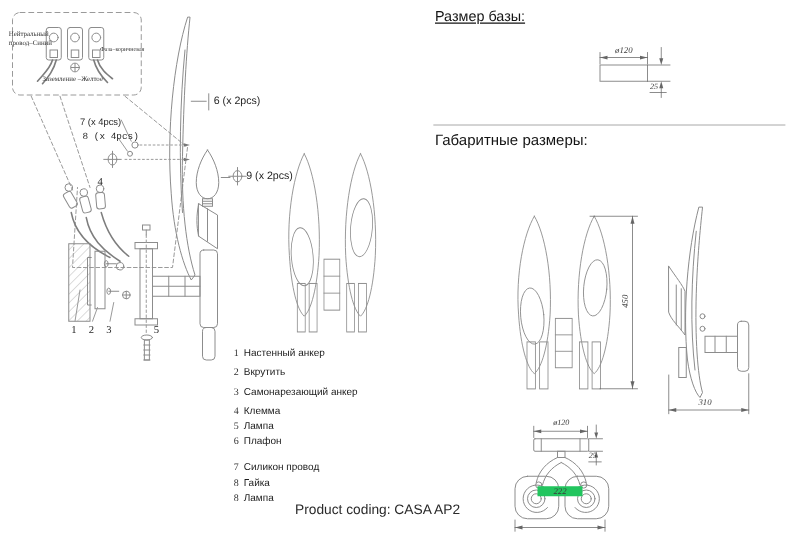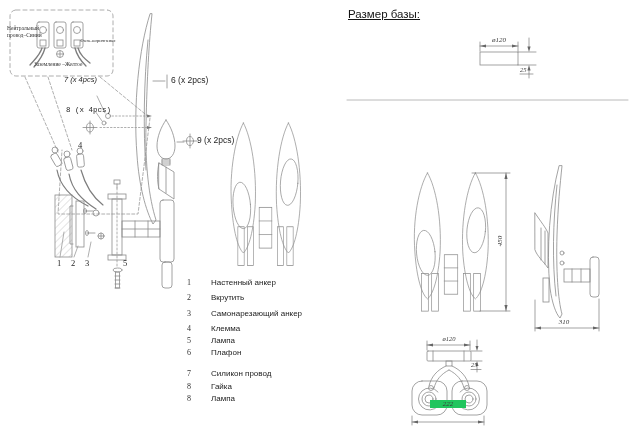--- a/index.html
+++ b/index.html
@@ -6,21 +6,21 @@
   .page{position:relative;width:630px;height:435px;background:#ffffff;overflow:hidden;
         font-family:"Liberation Sans",sans-serif;color:#1f1f1f;}
   svg.art{position:absolute;left:0;top:0;z-index:0;}
   .t{position:absolute;z-index:2;white-space:nowrap;}
   .ser{font-family:"Liberation Serif",serif;}
   .dim{font-family:"Liberation Serif",serif;font-style:italic;color:#3a3a3a;}
   .wrap{white-space:normal;}
   .heading{font-size:12px;color:#141414;}
   .plist-row{position:absolute;left:182px;z-index:2;display:flex;align-items:baseline;}
   .pnum{font-family:"Liberation Serif",serif;font-size:8px;width:9px;text-align:right;color:#333;}
-  .plabel{font-size:8px;margin-left:20px;color:#1b1b1b;}
+  .plabel{font-size:8px;margin-left:4px;color:#1b1b1b;}
   .rot90{transform:rotate(-90deg);transform-origin:center center;}
   .ctr{text-align:center;}
 </style>
 </head>
 <body>
 
 <div class="page">
 
   <svg class="art" width="630" height="435" viewBox="0 0 630 435" fill="none" stroke="#8c8c8c" stroke-width="0.8" stroke-linecap="round">
     <defs>
@@ -268,21 +268,21 @@
         <path d="M412,422 L418,420.4 L418,423.6 Z"></path>
         <path d="M484,422 L478,420.4 L478,423.6 Z"></path>
       </g>
     </g>
   </svg>
 
   <div class="t ser wrap" style="left:7px;top:25px;width:42px;font-size:5.5px;line-height:7px;color:#333;">Нейтральный провод–Синий</div>
   <div class="t ser" style="left:80px;top:38px;font-size:4.8px;color:#333;">Фаза–коричневая</div>
   <div class="t ser" style="left:34px;top:61px;font-size:5.5px;color:#333;">Заземление –Желтое</div>
 
-  <div class="t" style="left:64px;top:75px;font-size:7.5px;font-style:italic;">7 (x 4pcs)</div>
+  <div class="t" style="left:64px;top:93px;font-size:7.5px;">7 (x 4pcs)</div>
   <div class="t" style="left:66px;top:106px;font-size:7.5px;font-family:Liberation Mono, monospace;">8 (x 4pcs)</div>
   <div class="t" style="left:171px;top:75px;font-size:8.5px;text-align:right;">6 (x 2pcs)</div>
   <div class="t" style="left:197px;top:135px;font-size:8.5px;">9 (x 2pcs)</div>
   <div class="t ser" style="left:78px;top:140px;font-size:8.5px;">4</div>
   <div class="t ser" style="left:57px;top:258px;font-size:8.5px;">1</div>
   <div class="t ser" style="left:71px;top:258px;font-size:8.5px;">2</div>
   <div class="t ser" style="left:85px;top:258px;font-size:8.5px;">3</div>
   <div class="t ser" style="left:123px;top:258px;font-size:8.5px;">5</div>
 
   <div class="plist-row" style="top:278px">
@@ -315,24 +315,26 @@
   </div>
   <div class="plist-row" style="top:382px">
     <span class="pnum">8</span>
     <span class="plabel">Гайка</span>
   </div>
   <div class="plist-row" style="top:394px">
     <span class="pnum">8</span>
     <span class="plabel">Лампа</span>
   </div>
 
+  <div class="t" style="left:236px;top:402px;font-size:11px;color:#2a2a2a;">Product coding: CASA AP2</div>
 
   <div class="t heading" style="left:348px;top:8px;font-size:11.5px;text-decoration:underline;">Размер базы:</div>
+  <div class="t heading" style="left:348px;top:105px;font-size:12px;">Габаритные размеры:</div>
 
   <div class="t dim ctr" style="left:480px;top:36px;width:38px;font-size:7px;">ø120</div>
   <div class="t dim" style="left:520px;top:66px;font-size:6.5px;">25</div>
   <div class="t dim ctr rot90" style="left:482px;top:237px;width:36px;font-size:7px;">450</div>
   <div class="t dim ctr" style="left:552px;top:318px;width:24px;font-size:7px;">310</div>
   <div class="t dim ctr" style="left:427px;top:335px;width:44px;font-size:6.5px;">ø120</div>
   <div class="t dim" style="left:471px;top:361px;font-size:6.5px;">25</div>
-  <div class="t dim ctr" style="left:430px;top:400px;width:36px;font-size:7px;background:#22c55e;">222</div>
+  <div class="t dim ctr" style="left:430px;top:389px;width:36px;font-size:7px;background:#22c55e;">222</div>
 
 </div>
 
 </body></html>

